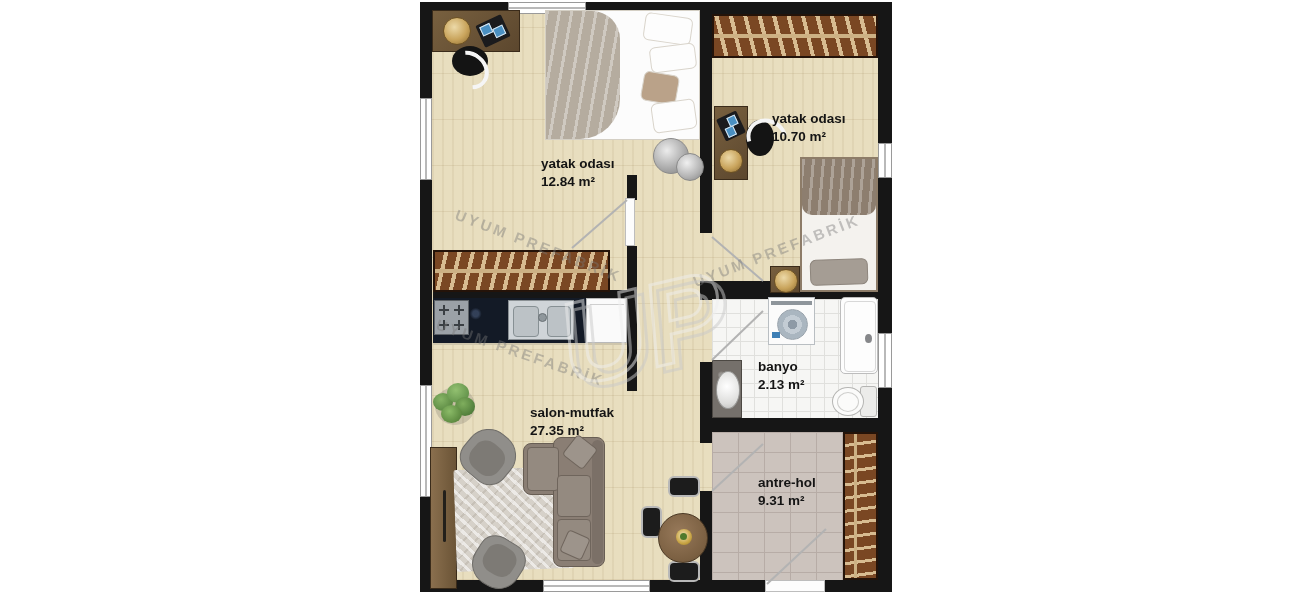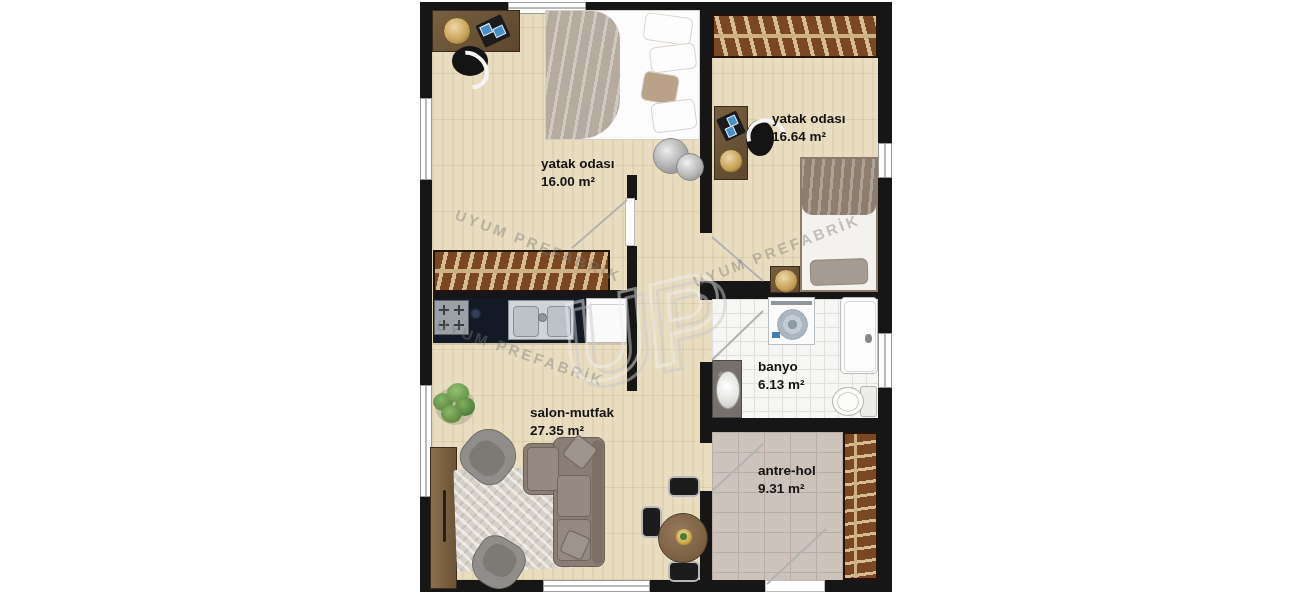--- a/index.html
+++ b/index.html
@@ -204,35 +204,35 @@
     <svg class="abs" width="472" height="590" viewBox="0 0 472 590" style="left:0;top:0;">
       <line x1="152" y1="246" x2="207" y2="198" stroke="#b3b3b3" stroke-width="2"></line>
       <line x1="292" y1="235" x2="343" y2="279" stroke="#b3b3b3" stroke-width="2"></line>
       <line x1="292" y1="358" x2="343" y2="309" stroke="#b3b3b3" stroke-width="2"></line>
       <line x1="292" y1="489" x2="343" y2="442" stroke="#b3b3b3" stroke-width="2"></line>
       <line x1="347" y1="582" x2="406" y2="527" stroke="#b3b3b3" stroke-width="2"></line>
     </svg>
 
     <div class="abs label" style="left:121px;top:153px;">
       <div>yatak odası</div>
-      <div>16.00 m²</div>
+      <div>12.84 m²</div>
     </div>
     <div class="abs label" style="left:352px;top:108px;">
       <div>yatak odası</div>
-      <div>16.64 m²</div>
+      <div>10.70 m²</div>
     </div>
     <div class="abs label" style="left:110px;top:402px;">
       <div>salon-mutfak</div>
       <div>27.35 m²</div>
     </div>
     <div class="abs label" style="left:338px;top:356px;">
       <div>banyo</div>
-      <div>6.13 m²</div>
-    </div>
-    <div class="abs label" style="left:338px;top:460px;">
+      <div>2.13 m²</div>
+    </div>
+    <div class="abs label" style="left:338px;top:472px;">
       <div>antre-hol</div>
       <div>9.31 m²</div>
     </div>
 
     <div class="abs wm" style="left:30px;top:235px;transform:rotate(21deg);">UYUM PREFABRİK</div>
     <div class="abs wm" style="left:268px;top:240px;transform:rotate(-21deg);">UYUM PREFABRİK</div>
     <div class="abs wm" style="left:12px;top:342px;transform:rotate(19deg);">UYUM PREFABRİK</div>
     <svg class="abs" width="200" height="160" viewBox="0 0 200 160" style="left:132px;top:250px;opacity:.5;transform:rotate(-13deg) skewX(-8deg);">
       <text x="16" y="122" font-size="118" font-weight="bold" font-family="Liberation Sans, sans-serif" fill="none" stroke="#c9c9c9" stroke-width="3">UP</text>
       <text x="9" y="115" font-size="118" font-weight="bold" font-family="Liberation Sans, sans-serif" fill="none" stroke="#efefef" stroke-width="3">UP</text>

